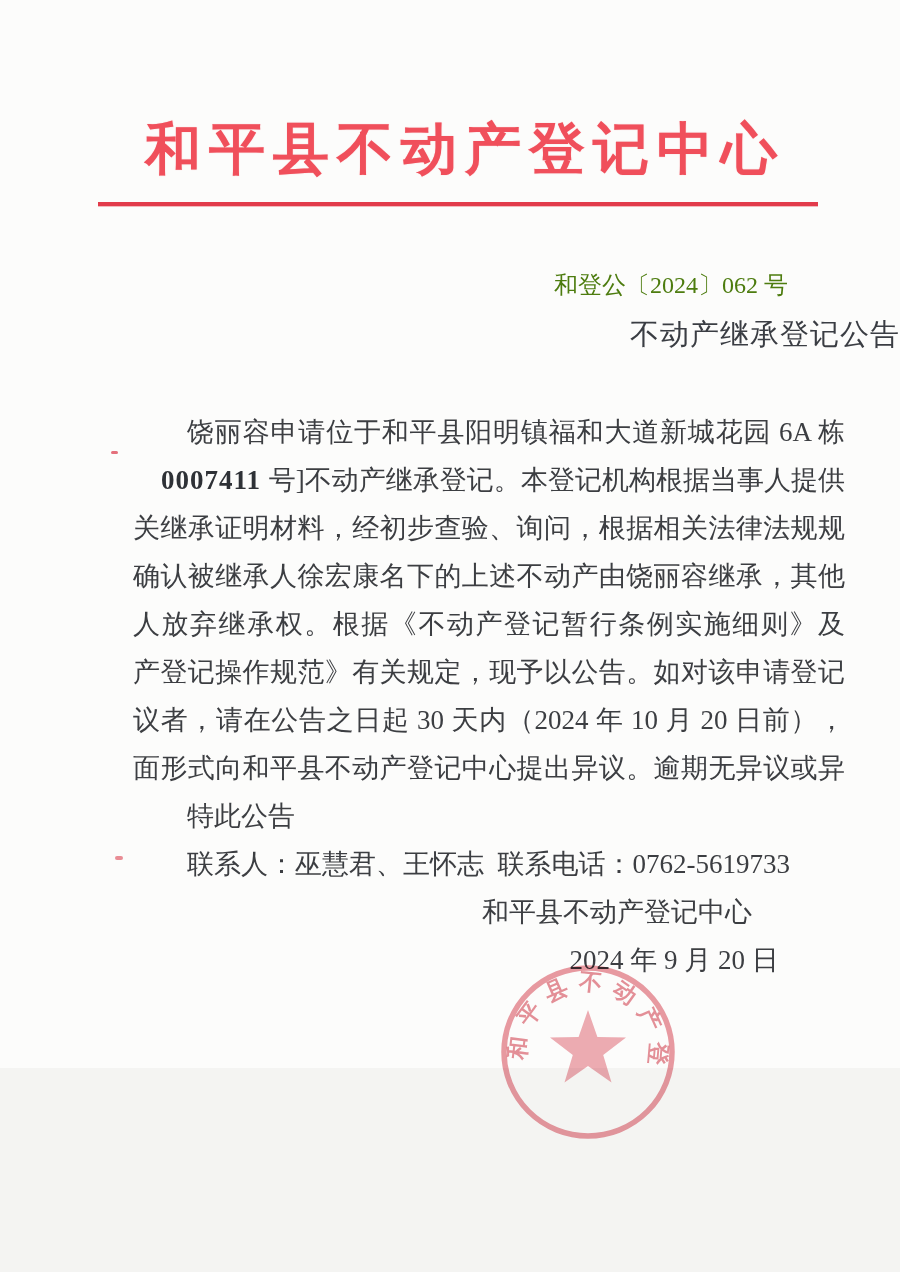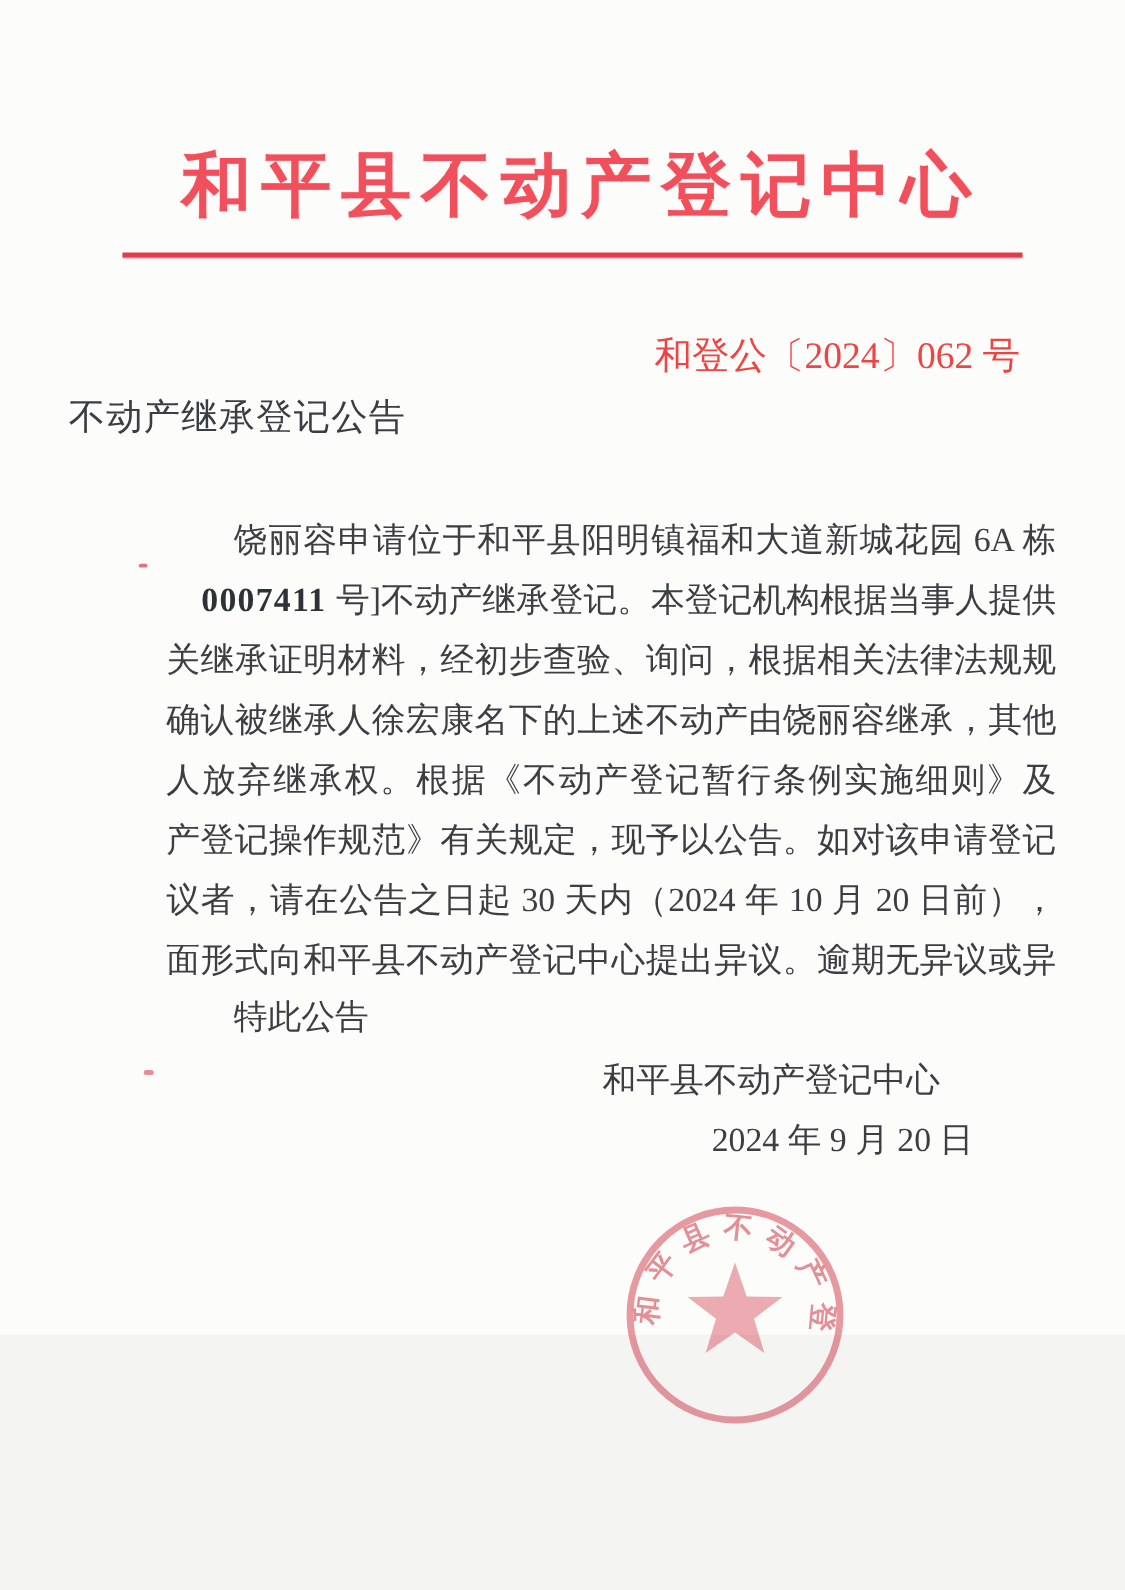--- a/index.html
+++ b/index.html
@@ -29,31 +29,31 @@
   }
   .red-rule{
     margin:22px 0 0 98px;
     width:720px;height:4px;
     background:#e23b4b;
     box-shadow:0 1px 0 rgba(226,59,75,.35);
   }
   
   .doc-number{
     margin-top:64px;
-    padding-right:84px;
+    padding-right:112px;
     text-align:right;
-    font-size:30px;
+    font-size:24px;
     line-height:30px;
-    color:#ef4444;
+    color:#4d7c0f;
     white-space:pre-wrap;
   }
   .doc-title{
     margin-top:16px;
     padding-left:55px;
-    text-align:left;
+    text-align:right;
     font-size:29px;
     line-height:36px;
     letter-spacing:1px;
     color:#3a3d43;
   }
   
   .body-block{
     margin:56px 0 0 133px;
     width:712px;
     font-size:27px;
@@ -65,21 +65,21 @@
     white-space:pre-wrap;
     overflow:hidden;
   }
   .line.justify{
     text-align:justify;
     text-align-last:justify;
     text-justify:inter-character;
   }
   .line.indent{ text-indent:54px; }
   .bold{ font-weight:700; letter-spacing:1px; color:#2e3136;margin-left:28px; }
-  .closing-line,.contact-line{ text-indent:54px;font-family:Liberation Mono, monospace; }
+  .closing-line,.contact-line{ text-indent:54px; }
   .signature-line{ padding-left:349px; height:48px; line-height:48px; white-space:pre-wrap; }
   .date-line{ padding-left:370px; height:48px; line-height:48px; white-space:pre-wrap;text-align:center; }
   
   .seal{
     position:absolute;
     left:478px;top:942px;
     width:220px;height:220px;
     mix-blend-mode:multiply;
     opacity:.85;
     pointer-events:none;
@@ -109,20 +109,21 @@
         <div class="line justify"><span>关继承证明材料，经初步查验、询问，根据相关法律法规规定，</span></div>
         <div class="line justify"><span>确认被继承人徐宏康名下的上述不动产由饶丽容继承，其他继承</span></div>
         <div class="line justify"><span>人放弃继承权。根据《不动产登记暂行条例实施细则》及《不动</span></div>
         <div class="line justify"><span>产登记操作规范》有关规定，现予以公告。如对该申请登记有异</span></div>
         <div class="line justify"><span>议者，请在公告之日起 30 天内（2024 年 10 月 20 日前），以书</span></div>
         <div class="line justify"><span>面形式向和平县不动产登记中心提出异议。逾期无异议或异议不</span></div>
       </div>
 
     <div class="line closing-line">特此公告</div>
 
+    <div class="line contact-line">联系人：巫慧君、王怀志  联系电话：0762-5619733</div>
 
 
     <div class="line signature-line">和平县不动产登记中心</div>
 
     <div class="line date-line">2024 年 9 月 20 日</div>
   </div>
 
   <svg class="seal" viewBox="0 0 220 220" xmlns="http://www.w3.org/2000/svg">
     <circle cx="110" cy="110" r="84" fill="none" stroke="#dd5a68" stroke-width="5.5" opacity="0.72"></circle>
     <polygon fill="#e0626f" opacity="0.62" points="110,68 119.4,95.1 148,95.6 125.2,112.9 133.5,140.4 110,124 86.5,140.4 94.8,112.9 72,95.6 100.6,95.1"></polygon>

